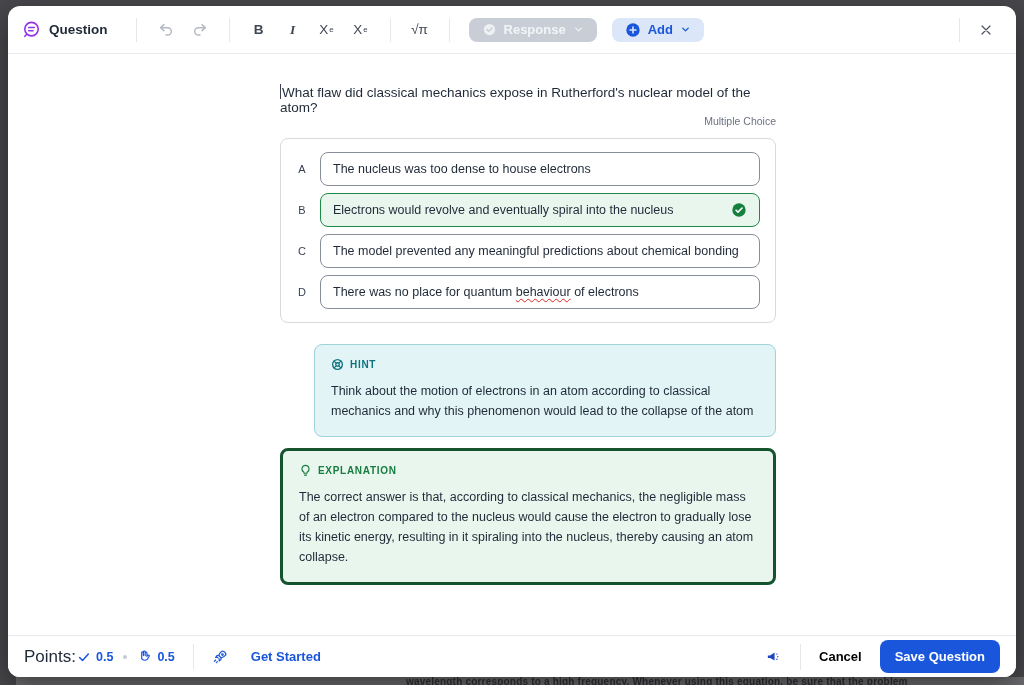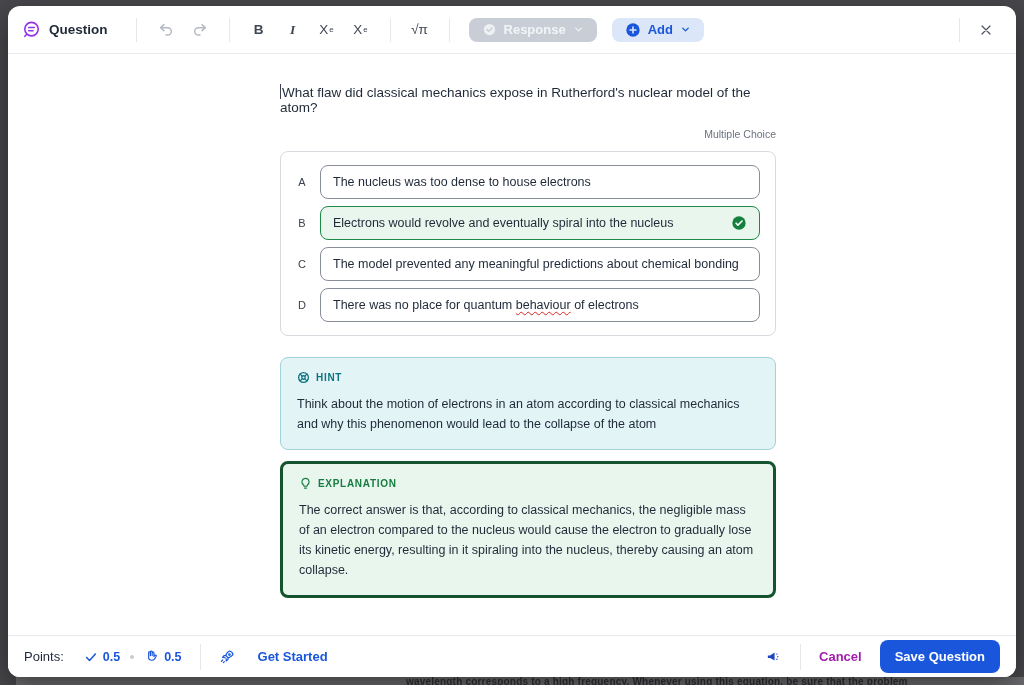--- a/index.html
+++ b/index.html
@@ -49,61 +49,61 @@
   .pill.add{ background:#dbe6f8; color:#1a56db; margin-left:6px; }
   .tb-right{ margin-left:auto; display:flex; align-items:center; }
   .close-btn{ background:none; border:none; width:32px; height:32px; display:flex;
     align-items:center; justify-content:center; cursor:pointer; }
   
   .content{ flex:1 1 auto; overflow:hidden; }
   .col{ width:496px; margin-left:272px; }
   .question-line{ padding-top:30px; font-size:13.5px; color:#1f2937; }
   .caret{ display:inline-block; width:1px; height:15px; background:#374151;
     vertical-align:-2px; margin-right:1px; }
-  .qtype{ text-align:right; font-size:10.5px; color:#6b7280; margin-top:13px; }
+  .qtype{ text-align:right; font-size:10.5px; color:#6b7280; }
   .options-panel{
     margin-top:11px; border:1px solid #d6dade; border-radius:8px; padding:13px 15px;
     display:flex; flex-direction:column; gap:7px;
   }
   .opt-row{ display:flex; align-items:center; gap:12px; }
   .opt-letter{ width:12px; font-size:11px; color:#374151; text-align:center; flex:0 0 12px;}
   .opt-box{
     flex:1; border:1px solid #878e99; border-radius:8px; background:#fff;
     padding:8px 12px; font-size:12.5px; color:#1f2937; display:flex; align-items:center;
     min-height:34px; cursor:text;
   }
   .opt-box.correct{ background:#e9f6ee; border:1.5px solid #1d8a47; }
   .opt-box .check-badge{ margin-left:auto; flex:0 0 16px; display:flex; }
   .squiggle{
     text-decoration:underline; text-decoration-style:wavy;
     text-decoration-color:#e02424; text-decoration-thickness:1px; text-underline-offset:2px;
   }
   .card{ border-radius:8px; padding:13px 16px 15px; }
-  .card.hint{ margin-top:21px; background:#e3f4f6; border:1px solid #9fd3d9; }
+  .card.hint{ margin-top:21px; background:#e3f4f6; border:1px solid #9fd3d9;margin-left:34px; }
   .card.explanation{ margin-top:11px; background:#e9f6ee; border:3px solid #14532d; }
   .card-label{ display:flex; align-items:center; gap:6px; font-size:10px; font-weight:800;
     letter-spacing:.07em; margin-bottom:10px; }
   .card.hint .card-label{ color:#0d7380; }
   .card.explanation .card-label{ color:#177c40; }
   .card-body{ font-size:12.5px; line-height:1.6; color:#1f2937; }
   
   .footer{
     flex:0 0 42px; border-top:1px solid #e8eaee; display:flex; align-items:center;
     padding:0 16px; background:#fff;
   }
-  .points-label{ font-size:13px; color:#1f2937; margin-right:20px; }
+  .points-label{ font-size:17px; color:#1f2937; margin-right:1px; }
   .point-item{ display:flex; align-items:center; gap:5px; font-size:12.5px; font-weight:700;
     color:#1a56db; cursor:pointer; }
   .dot-sep{ width:4px; height:4px; border-radius:50%; background:#c6cad1; margin:0 10px; }
   .ft-divider{ width:1px; height:26px; background:#e5e7eb; margin:0 18px; }
   .link-btn{ display:flex; align-items:center; gap:23px; background:none; border:none;
     color:#1a56db; font-size:13px; font-weight:700; cursor:pointer; }
   .ft-right{ margin-left:auto; display:flex; align-items:center; }
   .icon-btn{ background:none; border:none; cursor:pointer; display:flex; align-items:center; }
-  .cancel-btn{ background:none; border:none; color:#a21caf; font-size:13px; font-weight:700;
+  .cancel-btn{ background:none; border:none; color:#000000; font-size:13px; font-weight:700;
     cursor:pointer; margin-right:18px; }
   .save-btn{ background:#1a56db; color:#fff; border:none; border-radius:8px;
     padding:9px 15px; font-size:13px; font-weight:700; cursor:pointer; }
   svg{ display:block; }
 </style>
 </head>
 <body>
 
 <div class="backdrop-strip">
   <div class="bg-text">wavelength corresponds to a high frequency. Whenever using this equation, be sure that the problem</div>

